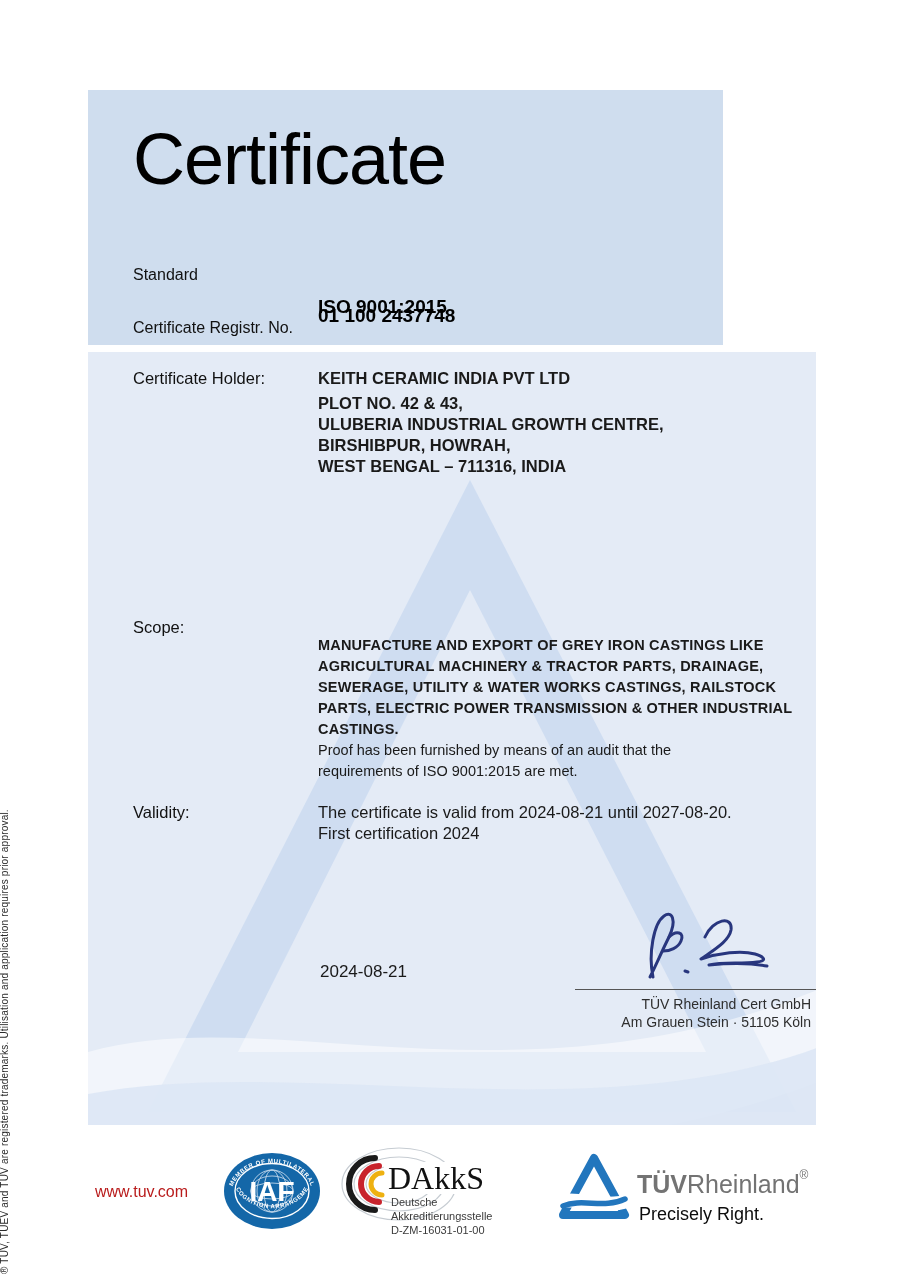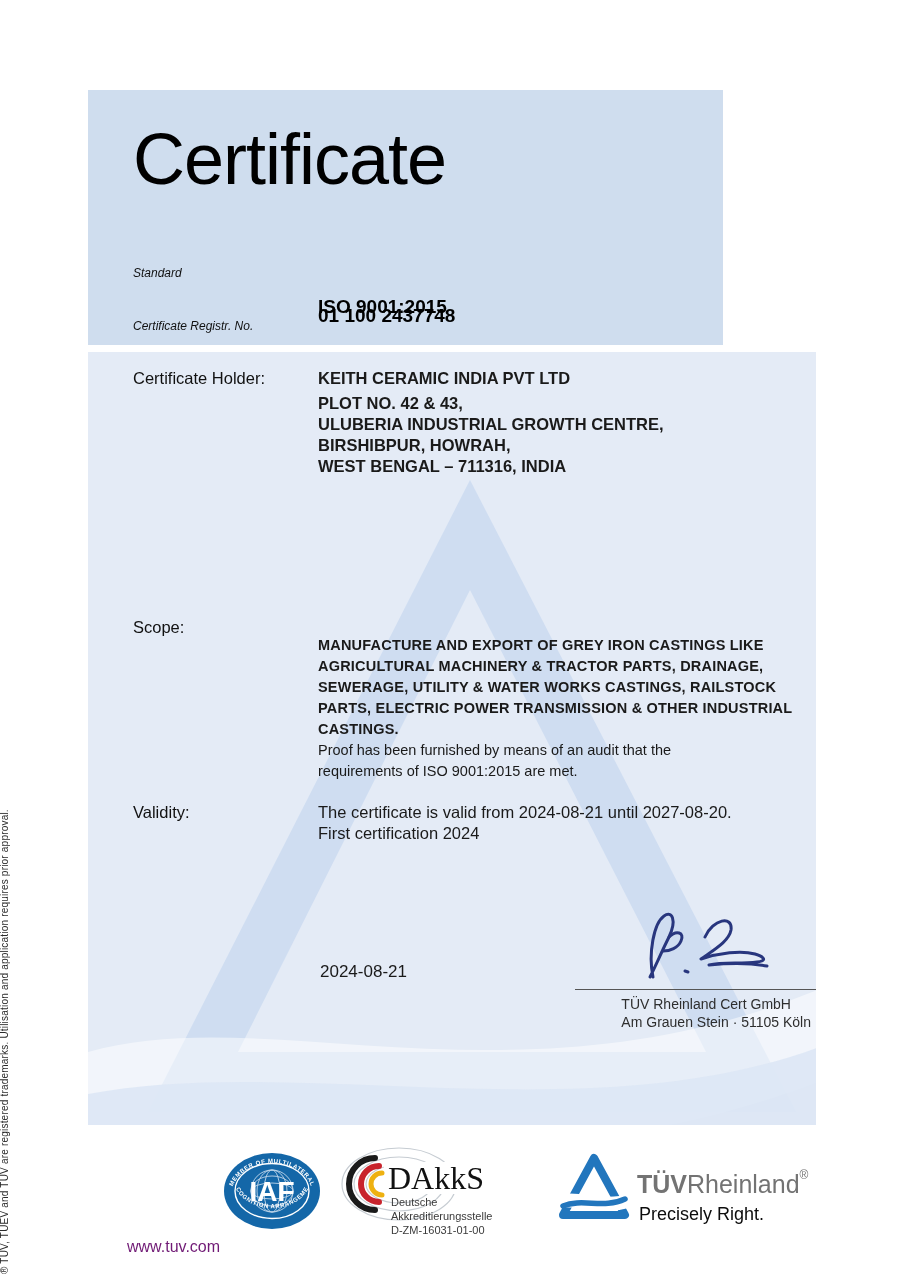--- a/index.html
+++ b/index.html
@@ -6,45 +6,45 @@
   body { background:#ffffff; font-family:"Liberation Sans", sans-serif; color:#1a1a1a; }
   .page { position:relative; width:905px; height:1280px; background:#ffffff; overflow:hidden; }
 
   
   .side-note { position:absolute; left:10px; bottom:6px; transform-origin:0 100%;
     transform:rotate(-90deg); font-size:10px; color:#2a2a2a; white-space:nowrap; letter-spacing:.2px; }
 
   
   .header-block { position:absolute; left:88px; top:90px; width:635px; height:255px; background:#cfddee; }
   .cert-title { position:absolute; left:45px; top:33px; font-size:72px; line-height:1; color:#000; letter-spacing:-1px; }
-  .hrow-label { position:absolute; left:45px; font-size:12px; color:#111;font-style:italic; }
+  .hrow-label { position:absolute; left:45px; font-size:16px; color:#111; }
   .hrow-value { position:absolute; left:230px; font-size:19px; font-weight:bold; color:#000; }
   .row1-label { top:176px; } .row1-value { top:174px;margin-top:32px; }
   .row2-label { top:217px;margin-top:12px; } .row2-value { top:215px; }
 
   
   .body-block { position:absolute; left:88px; top:352px; width:728px; height:773px; background:#e4ebf6; overflow:hidden; }
   .watermark { position:absolute; left:0; top:0; }
   .blabel { position:absolute; left:45px; font-size:16.5px; color:#111; }
   .holder-label { top:17px; }
   .holder-text { position:absolute; left:230px; top:16px; font-size:16.5px; font-weight:bold; line-height:21px; white-space:nowrap; }
   .holder-text .addr { margin-top:0; }
   .holder-text .name { margin-bottom:4px; }
   .scope-label { top:266px; }
   .scope-text { position:absolute; left:230px; top:283px; font-size:14.5px; line-height:21px; white-space:nowrap; }
   .scope-text .b { font-weight:bold; letter-spacing:.2px; }
   .validity-label { top:451px; }
   .validity-text { position:absolute; left:230px; top:450px; font-size:16.5px; line-height:21px; white-space:nowrap; }
   .issue-date { position:absolute; left:232px; top:610px; font-size:17px; }
   .sig-scribble { position:absolute; left:545px; top:555px; }
   .sig-line { position:absolute; left:487px; top:637px; width:243px; border-top:1px solid #555; }
-  .sig-block { position:absolute; right:5px; top:643px; font-size:14px; line-height:18px; color:#2e2e2e; }
+  .sig-block { position:absolute; right:5px; top:643px; text-align:right; font-size:14px; line-height:18px; color:#2e2e2e; }
 
   
-  .website { position:absolute; left:95px; top:1238px; font-size:16px; color:#701a75;margin-left:32px; }
+  .website { position:absolute; left:95px; top:1183px; font-size:16px; color:#b91c1c; }
   .iaf-logo { position:absolute; left:222px; top:1150px; }
   .dakks-logo { position:absolute; left:335px; top:1146px; }
   .tuv-logo-mark { position:absolute; left:557px; top:1150px; }
   .tuv-wordmark { position:absolute; left:637px; top:1168px; font-size:25px; color:#737373; white-space:nowrap; }
   .tuv-wordmark .bold { font-weight:bold; }
   .tuv-wordmark .reg { font-size:12px; vertical-align:14px; }
   .tuv-tagline { position:absolute; left:639px; top:1204px; font-size:18px; color:#0c0c0c; }
 
   .serif { font-family:"Liberation Serif", serif; }
 </style>

